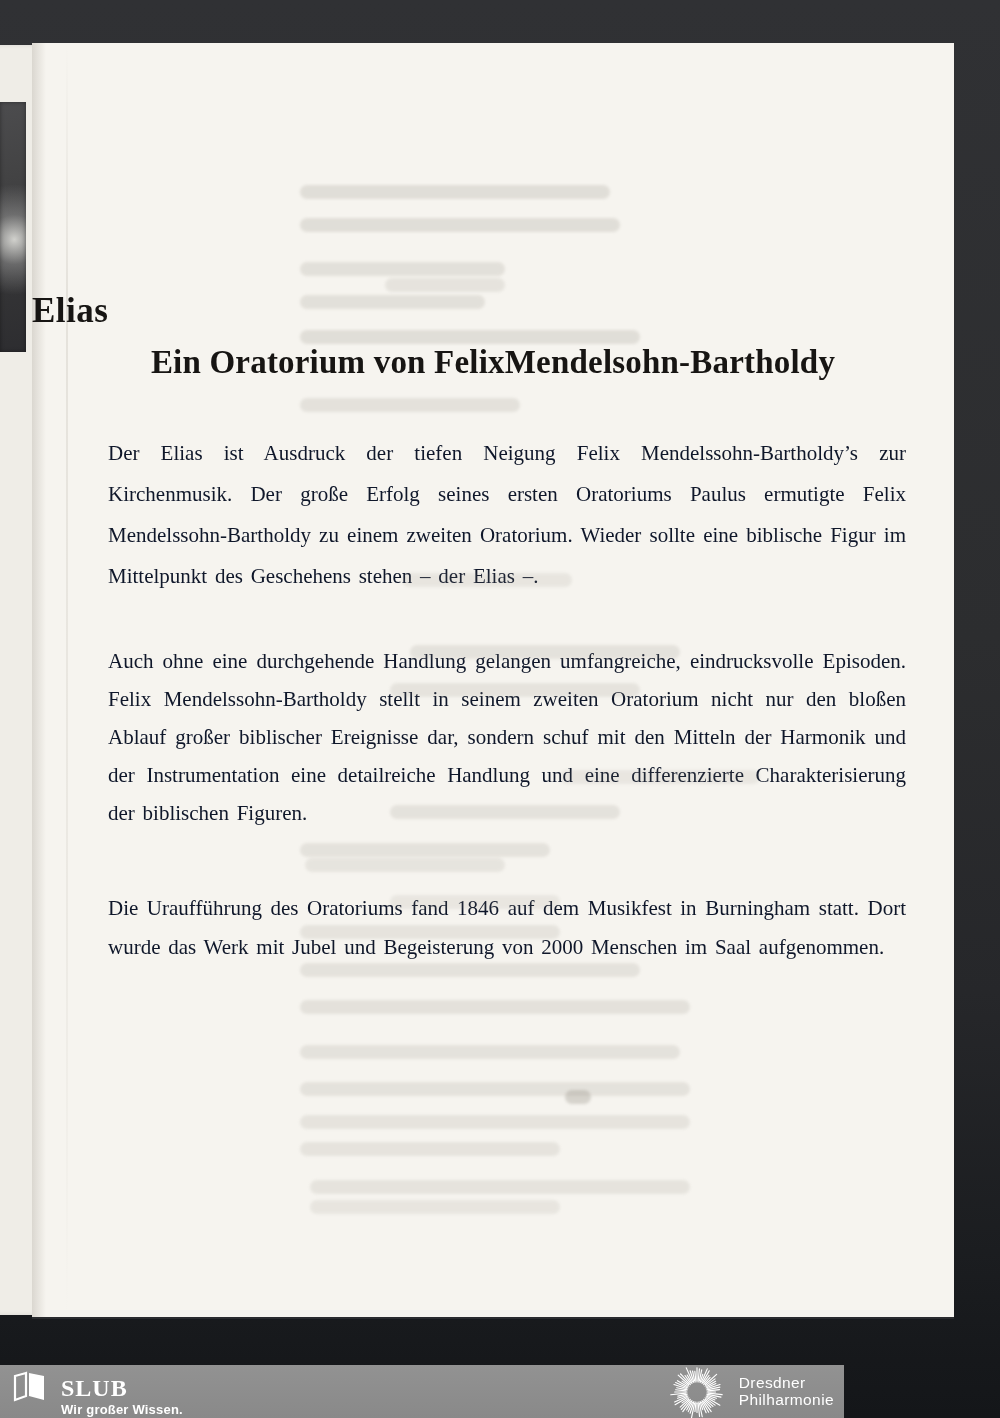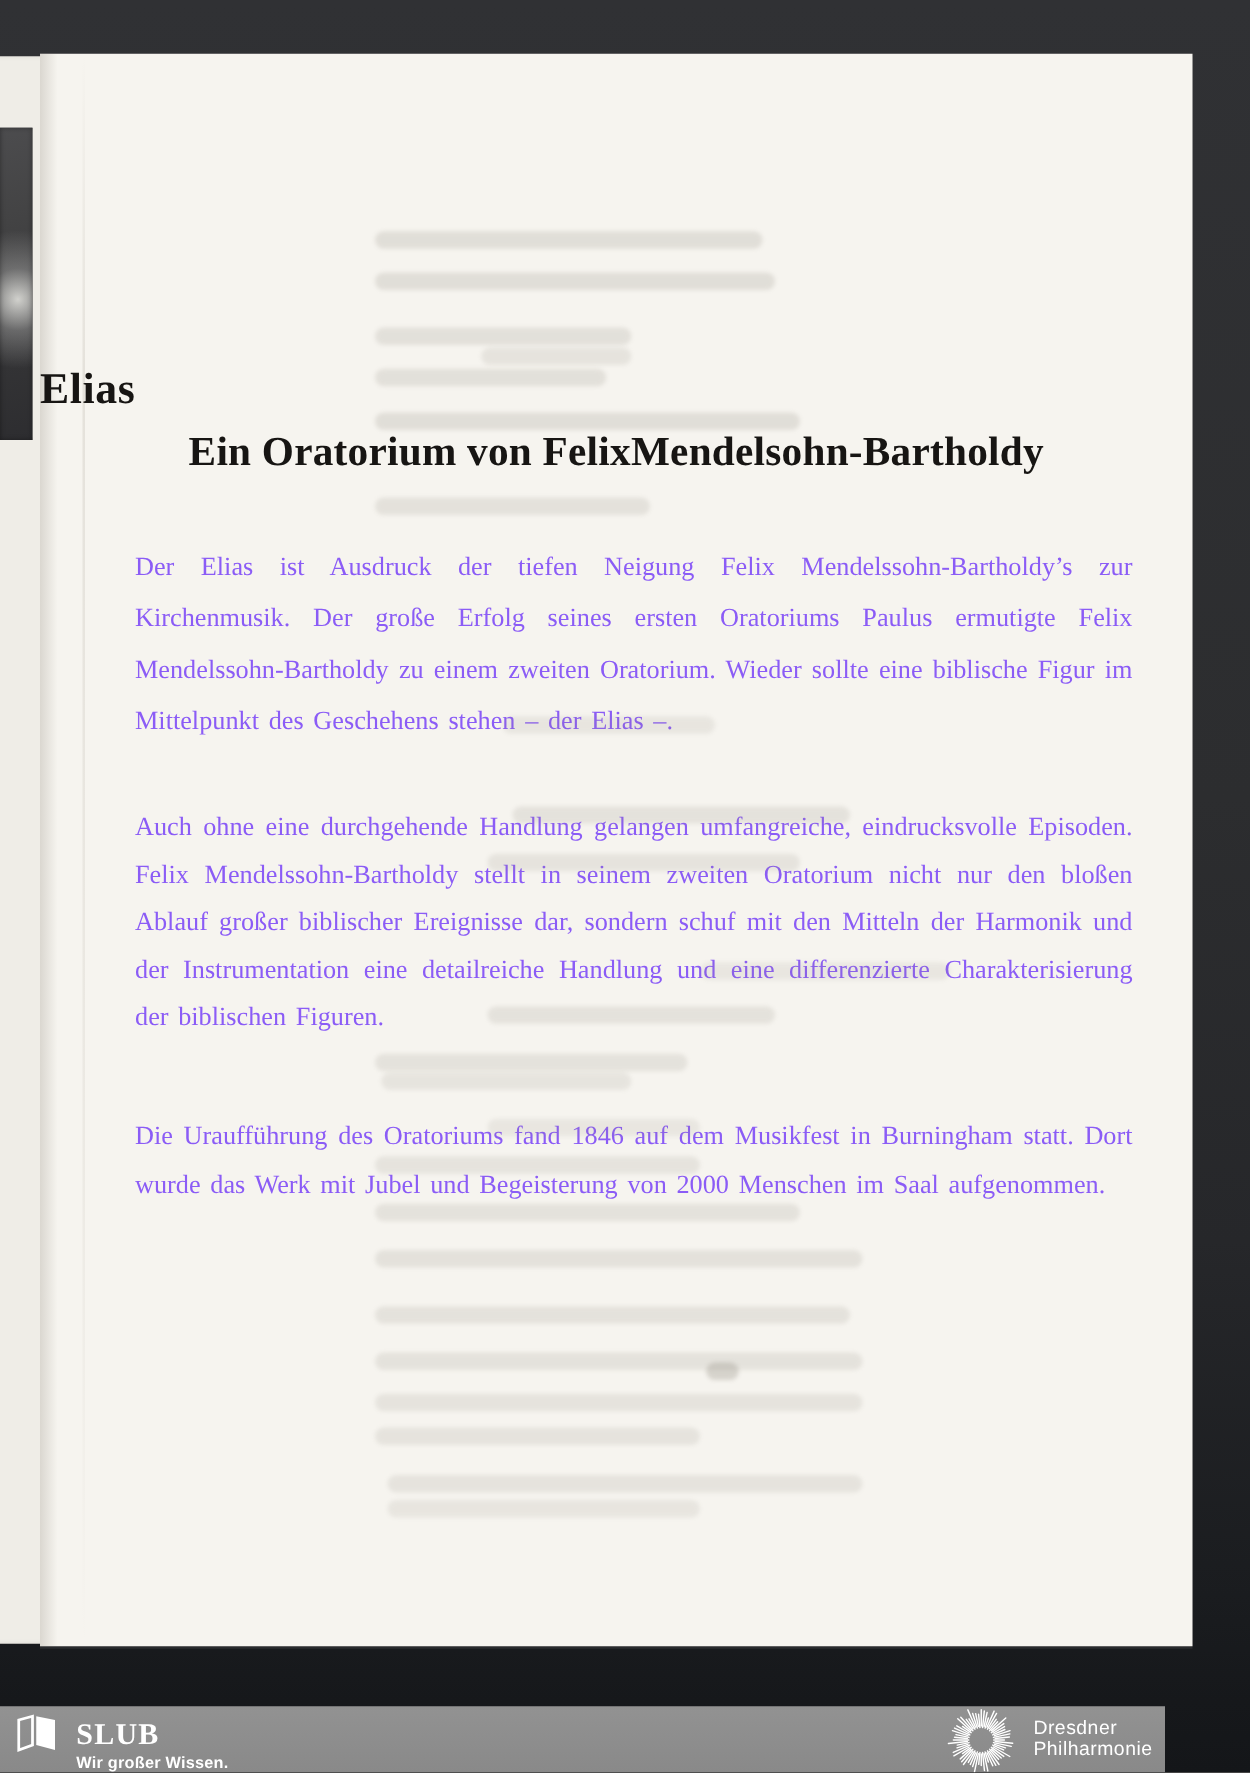--- a/index.html
+++ b/index.html
@@ -46,34 +46,34 @@
     text-align:left;font-weight:bold;font-size:35px;color:#171513;
     letter-spacing:.5px;
   }
   .subtitle{
     position:absolute;left:0;top:301px;width:100%;
     text-align:center;font-weight:bold;font-size:33px;color:#171513;
     letter-spacing:.2px;
   }
   .para{
     position:absolute;left:76px;width:798px;margin:0;
-    font-size:21px;color:#8b5cf6;
+    font-size:21px;color:#0f172a;
     text-align:justify;text-align-last:left;
     word-spacing:2.5px;
   }
   #para-0{top:390px;line-height:41px;}
   #para-1{top:599px;line-height:38px;}
   #para-2{top:846px;line-height:39px;}
   .ghost{
     position:absolute;height:14px;border-radius:7px;
     background:#8e897e;filter:blur(1.6px);
   }
   
   .footer-bar{
-    position:absolute;left:0;top:1365px;width:932px;height:53px;
+    position:absolute;left:0;top:1365px;width:844px;height:53px;
     background:linear-gradient(180deg,#929292,#898989);
   }
   .slub{position:absolute;left:13px;top:4px;display:flex;align-items:flex-start;}
   .slub-text{margin-left:14px;color:#fff;}
   .slub-name{
     font-family:"Liberation Serif",serif;font-weight:bold;font-size:24px;
     letter-spacing:1px;line-height:24px;display:block;margin-top:7px;
   }
   .slub-tagline{
     font-family:"Liberation Sans",sans-serif;font-weight:bold;font-size:13px;

